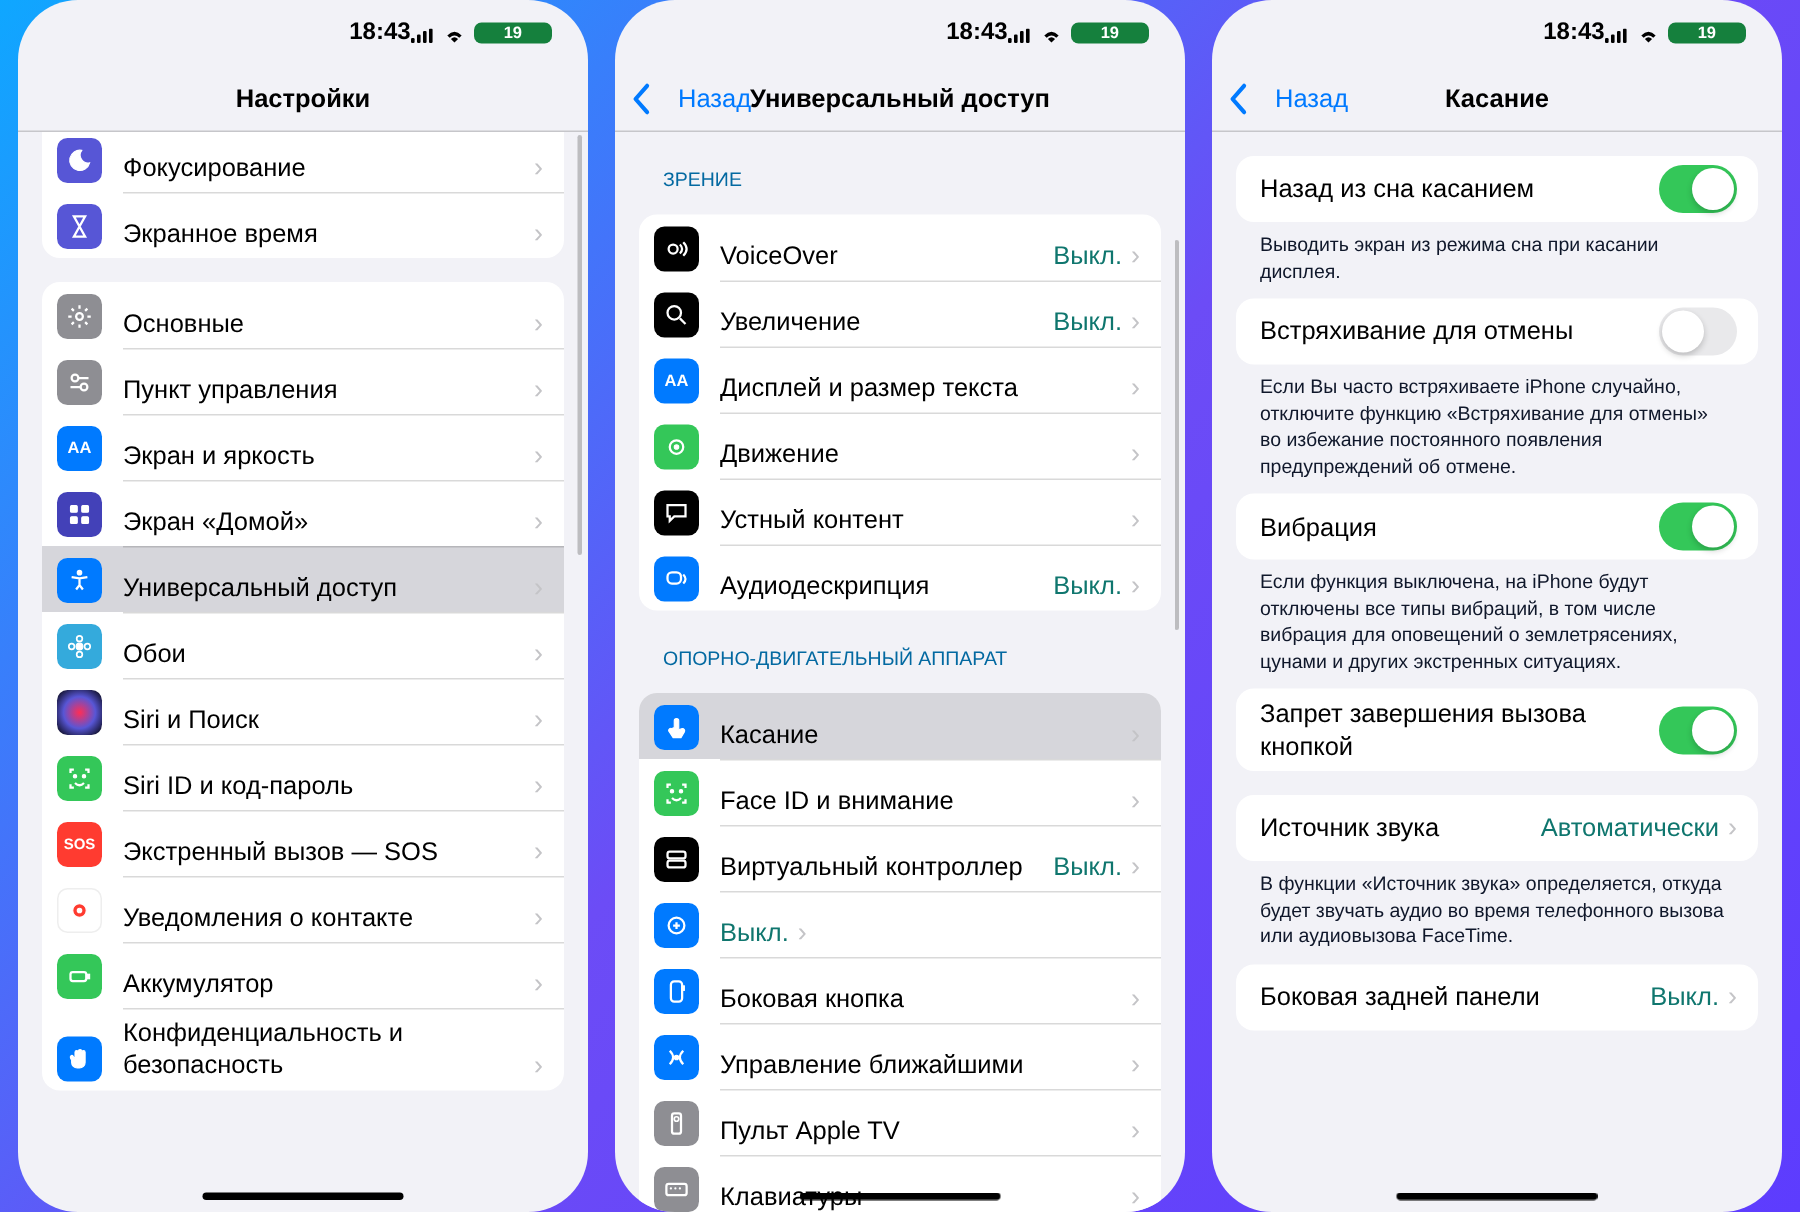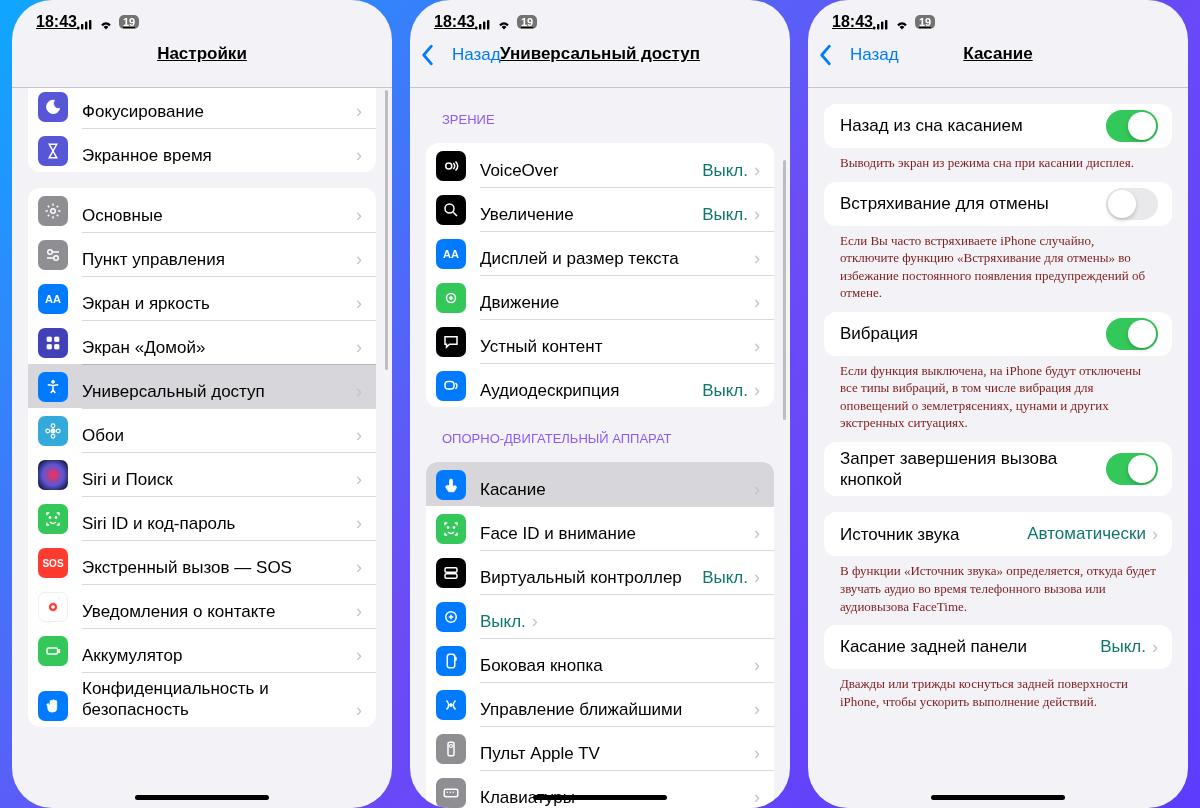--- a/index.html
+++ b/index.html
@@ -26,69 +26,68 @@
     flex-direction:column;
     position:relative;
     flex:0 0 380px;
   }
 
   
   .statusbar {
     height:44px;
     padding:0 24px;
     display:flex;
-    justify-content:flex-start;
+    justify-content:flex-end;
     align-items:center;
     font-weight:600;
     font-size:16px;
     color:#000;
-    text-decoration:underline;
   }
   .status-right { display:flex; align-items:center; gap:5px; }
   .battery-badge {
     border-radius:5px; font-size:11px; font-weight:700;
-    padding:1px 4px; color:#fff; background:#737373;
+    padding:1px 20px; color:#fff; background:#15803d;
   }
   .wifi-icon, .signal-icon { width:16px; height:12px; display:inline-block; }
 
   
   .navbar {
     height:44px;
     display:flex;
+    align-items:center;
     justify-content:center;
     position:relative;
     border-bottom:0.5px solid rgba(0,0,0,0.18);
     background:#f2f2f7;
-    text-decoration:underline;
   }
   .navbar.largebar { border-bottom:0.5px solid rgba(0,0,0,0.18); }
   .nav-title { font-size:17px; font-weight:600; }
   .nav-back {
     position:absolute; left:10px; display:flex; align-items:center; color:#007aff;
     font-size:17px; gap:18px;
   }
   .nav-back svg { width:14px; height:22px; }
 
   
   .content {
     flex:1;
     overflow-y:auto;
     padding:0 16px 20px 16px;
   }
   .content::-webkit-scrollbar{ width:3px; }
   .content::-webkit-scrollbar-thumb{ background:rgba(0,0,0,0.25); border-radius:2px; }
 
   
   .section-header {
-    font-size:13px; color:#8b5cf6; text-transform:uppercase;
+    font-size:13px; color:#0369a1; text-transform:uppercase;
     padding:24px 16px 6px 16px; letter-spacing:0px;
   }
   .section-footer {
-    font-size:13px; color:#7f1d1d;
-    padding:6px 16px 0 16px; line-height:1.35;font-family:Liberation Serif, serif;
+    font-size:13px; color:#0f172a;
+    padding:6px 16px 0 16px; line-height:1.35;
   }
   .card {
     background:#fff;
     border-radius:12px;
     margin-top:16px;
     overflow:hidden;
   }
   .section-header + .card, .section-footer + .card { margin-top:10px; }
   .row {
     display:flex;
@@ -559,22 +558,21 @@
       <div class="row noicon" style="padding-left:16px">
         <span class="lbl">Источник звука</span>
         <span class="state">Автоматически</span>
         <span class="chev">›</span>
       </div>
     </div>
     <div class="section-footer">В функции «Источник звука» определяется, откуда будет звучать аудио во время телефонного вызова или аудиовызова FaceTime.</div>
 
     <div class="card">
       <div class="row noicon" style="padding-left:16px">
-        <span class="lbl">Касание задней панели</span>
+        <span class="lbl">Боковая задней панели</span>
         <span class="state">Выкл.</span>
         <span class="chev">›</span>
       </div>
     </div>
-    <div class="section-footer">Дважды или трижды коснуться задней поверхности iPhone, чтобы ускорить выполнение действий.</div>
 
   </div>
   <div class="home-indicator"></div>
 </div>
 
 </body></html>

